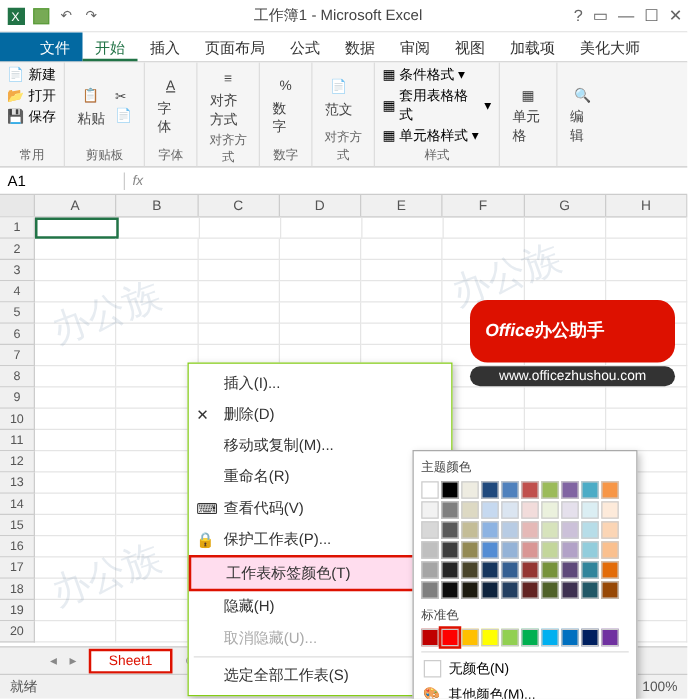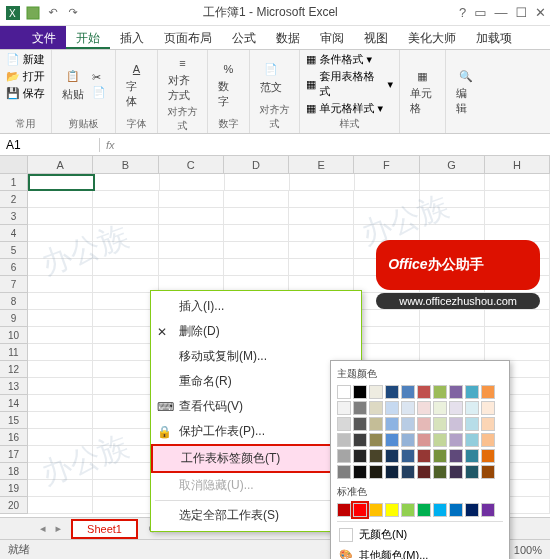--- a/index.html
+++ b/index.html
@@ -4,21 +4,21 @@
 <style>
 * { margin: 0; padding: 0; box-sizing: border-box; font-family: "Microsoft YaHei", Arial, sans-serif; }
 body { width: 550px; height: 559px; background: #fff; font-size: 11px; overflow: hidden; position: relative; }
 .titlebar { height: 26px; background: #fff; border-bottom: 1px solid #e0e0e0; display: flex; align-items: center; padding: 0 4px; }
 .titlebar .qat { display: flex; gap: 2px; align-items: center; }
 .titlebar .qat-btn { width: 18px; height: 18px; display: flex; align-items: center; justify-content: center; color: #666; }
 .titlebar .title { flex: 1; text-align: center; color: #444; font-size: 12px; }
 .titlebar .winbtns { display: flex; gap: 8px; color: #666; font-size: 13px; }
 .tabs { height: 24px; background: #fff; display: flex; border-bottom: 1px solid #ccc; }
 .tab { padding: 4px 10px; color: #333; cursor: pointer; font-size: 12px; }
-.tab.file { background: #4c1d95; color: #fff; padding-left: 32px; }
+.tab.file { background: #0369a1; color: #fff; padding-left: 32px; }
 .tab.active { color: #217346; border-bottom: 2px solid #217346; }
 .ribbon { height: 84px; background: #f5f5f5; border-bottom: 1px solid #ccc; display: flex; }
 .rgroup { border-right: 1px solid #ddd; padding: 2px 6px; display: flex; flex-direction: column; justify-content: space-between; }
 .rgroup .gbody { flex: 1; display: flex; align-items: center; gap: 4px; font-size: 11px; color: #444; }
 .rgroup .glabel { text-align: center; font-size: 10px; color: #666; }
 .rbtn { display: flex; flex-direction: column; align-items: center; gap: 1px; padding: 2px 4px; }
 .rbtn .ricon { width: 18px; height: 18px; display: flex; align-items: center; justify-content: center; }
 .vlist { display: flex; flex-direction: column; gap: 2px; font-size: 11px; }
 .vlist div { display: flex; align-items: center; gap: 3px; }
 .namebox-row { height: 22px; border-bottom: 1px solid #ccc; display: flex; align-items: center; }
@@ -87,22 +87,22 @@
 
 <div class="tabs">
   <div class="tab file">文件</div>
   <div class="tab active">开始</div>
   <div class="tab">插入</div>
   <div class="tab">页面布局</div>
   <div class="tab">公式</div>
   <div class="tab">数据</div>
   <div class="tab">审阅</div>
   <div class="tab">视图</div>
+  <div class="tab">加载项</div>
   <div class="tab">美化大师</div>
-  <div class="tab">加载项</div>
 </div>
 
 <div class="ribbon">
   <div class="rgroup" style="width:52px">
     <div class="vlist">
       <div>📄 <span>新建</span></div>
       <div>📂 <span>打开</span></div>
       <div>💾 <span>保存</span></div>
     </div>
     <div class="glabel">常用</div>
@@ -456,20 +456,23 @@
       <span class="micon">⌨</span>
       <span>查看代码(V)</span>
     </div>
   <div class="mi">
       <span class="micon">🔒</span>
       <span>保护工作表(P)...</span>
     </div>
   <div class="mi hl">
       <span>工作表标签颜色(T)</span>
       <span>▸</span>
+    </div>
+  <div class="mi">
+      <span>隐藏(H)</span>
     </div>
   <div class="mi disabled">
       <span>取消隐藏(U)...</span>
     </div>
   <div class="sep"></div>
   <div class="mi">
       <span>选定全部工作表(S)</span>
     </div>
 </div>
 

